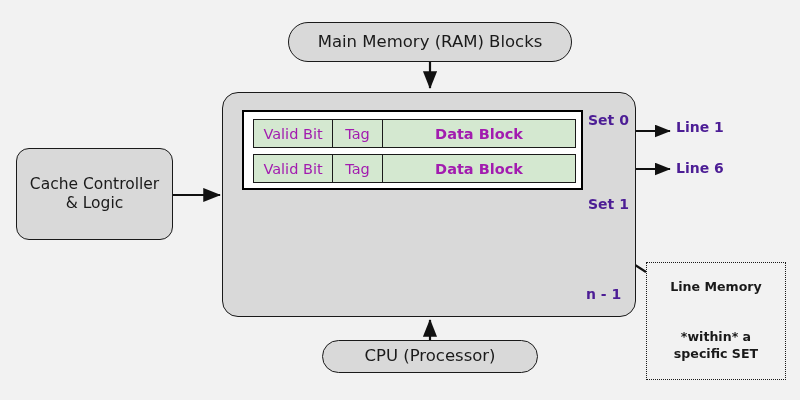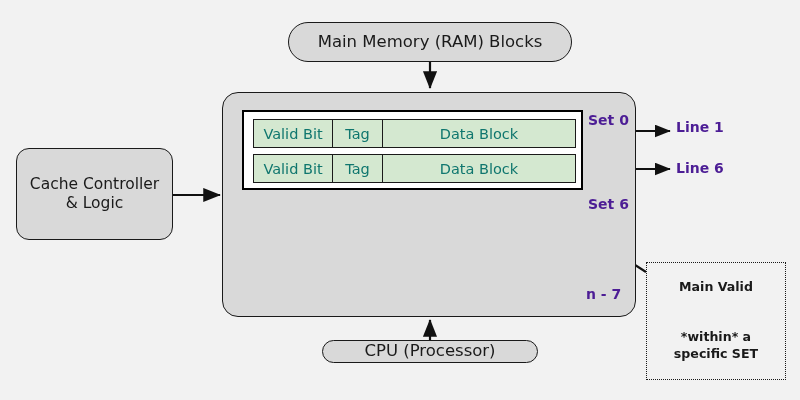--- a/index.html
+++ b/index.html
@@ -39,21 +39,21 @@
 
   
   #ram-block {
     left: 288px;  top: 22px;
     width: 284px; height: 40px;
     font-size: 16.5px;
     border-radius: 20px;
   }
   #cpu-block {
     left: 322px;  top: 340px;
-    width: 216px; height: 23px;
+    width: 216px; height: 33px;
     font-size: 16.5px;
     border-radius: 19px;
   }
   #cache-controller-block {
     left: 16px;   top: 148px;
     width: 157px; height: 92px;
     font-size: 15.5px;
     border-radius: 13px;
     padding: 0 6px;
   }
@@ -91,26 +91,26 @@
   }
   #cache-row-0 { top: 7px; }
   #cache-row-1 { top: 42px; }
 
   .cell {
     box-sizing: border-box;
     display: flex;
     align-items: center;
     justify-content: center;
     font-size: 14.5px;
-    color: #0f766e;
+    color: #a21caf;
     height: 100%;
   }
   .cell-valid { width: 79px; border-right: 1.4px solid #1a1a1a; }
   .cell-tag   { width: 50px; border-right: 1.4px solid #1a1a1a; }
-  .cell-data  { flex: 1 1 auto; }
+  .cell-data  { flex: 1 1 auto; font-weight: bold; }
 
   
   .label {
     position: absolute;
     font-size: 14px;
     color: #4c1d95;
     white-space: nowrap;
     font-weight: bold;
   }
   #label-set-0 { left: 588px; top: 112px; }
@@ -195,33 +195,33 @@
 
     <div class="cache-row" id="cache-row-1">
       <div class="cell cell-valid">Valid Bit</div>
       <div class="cell cell-tag">Tag</div>
       <div class="cell cell-data">Data Block</div>
     </div>
 
   </div>
 
   <div class="label" id="label-set-0">Set 0</div>
-  <div class="label" id="label-set-1">Set 6</div>
-  <div class="label" id="label-n-1">n - 7</div>
+  <div class="label" id="label-set-1">Set 1</div>
+  <div class="label" id="label-n-1">n - 1</div>
 
   <div class="label" id="label-line-0">Line 1</div>
   <div class="label" id="label-line-1">Line 6</div>
 
   <div class="pill" id="cpu-block">
     <span>CPU (Processor)</span>
   </div>
 
   <div id="callout-note">
     <span>
-      <span>Main Valid</span><br>
+      <span>Line Memory</span><br>
       <br>
       <br>
       <span>*within* a</span><br>
       <span>specific SET</span>
     </span>
   </div>
 
 </div>
 
 </body></html>

